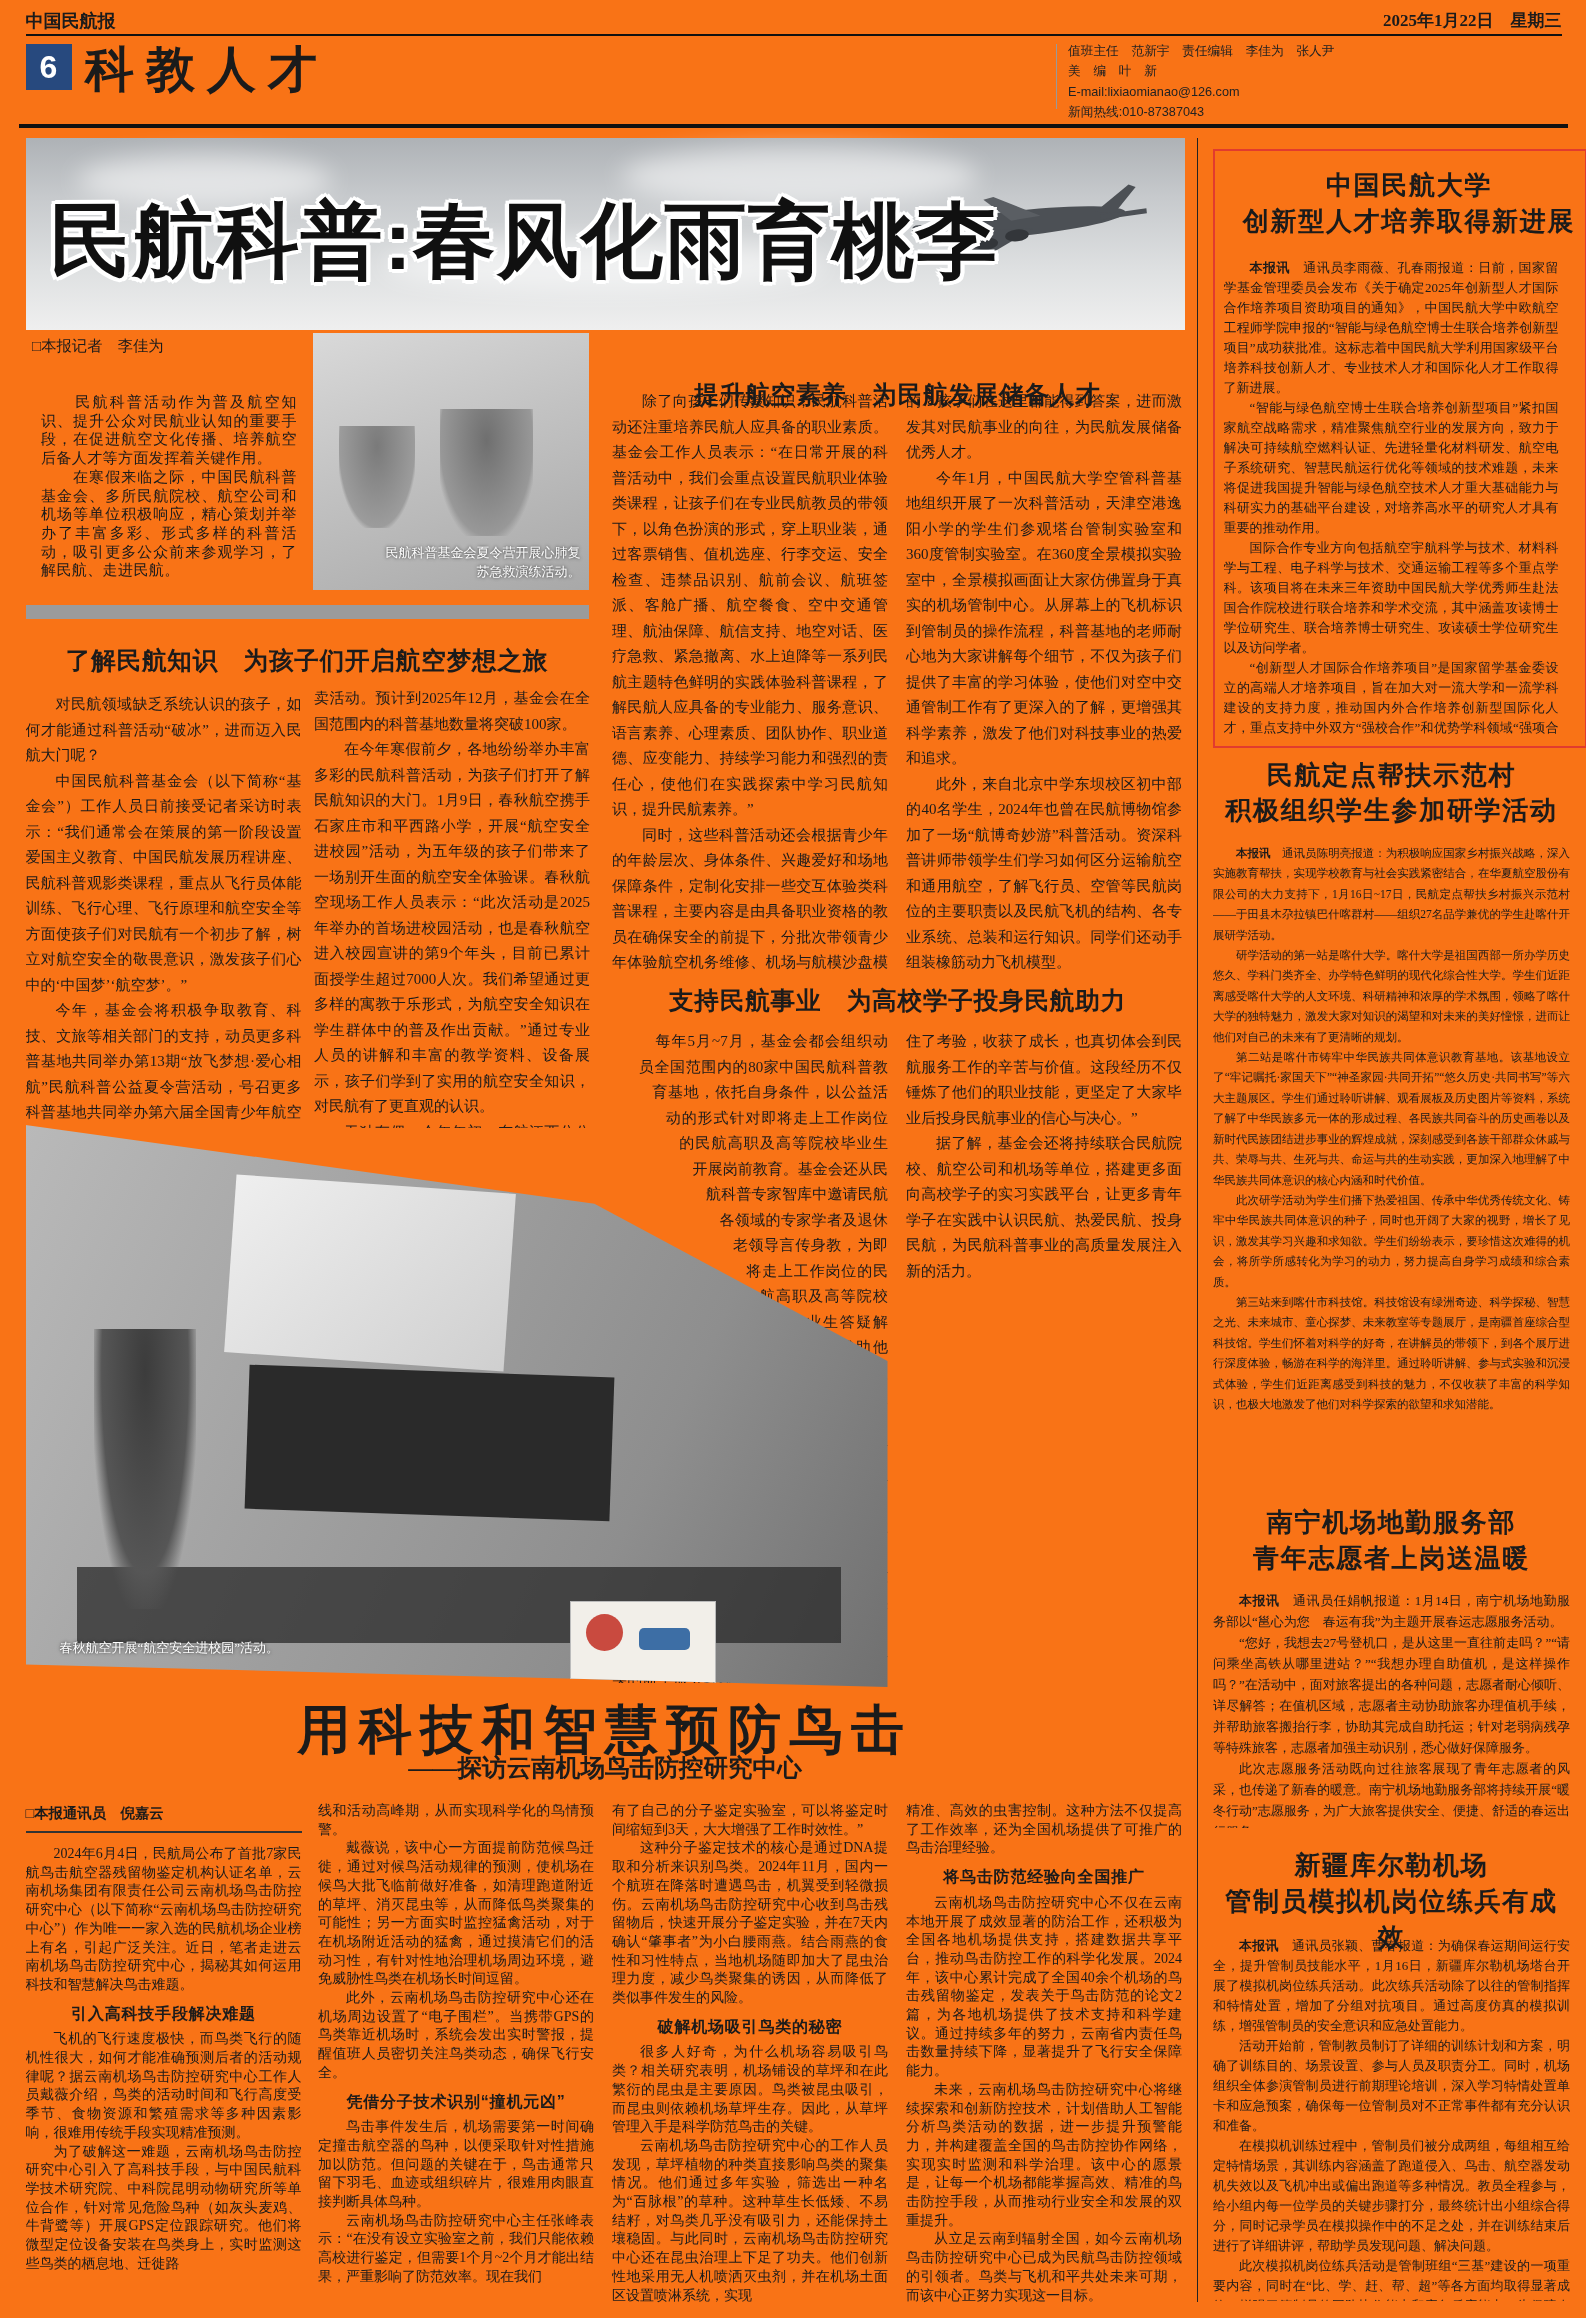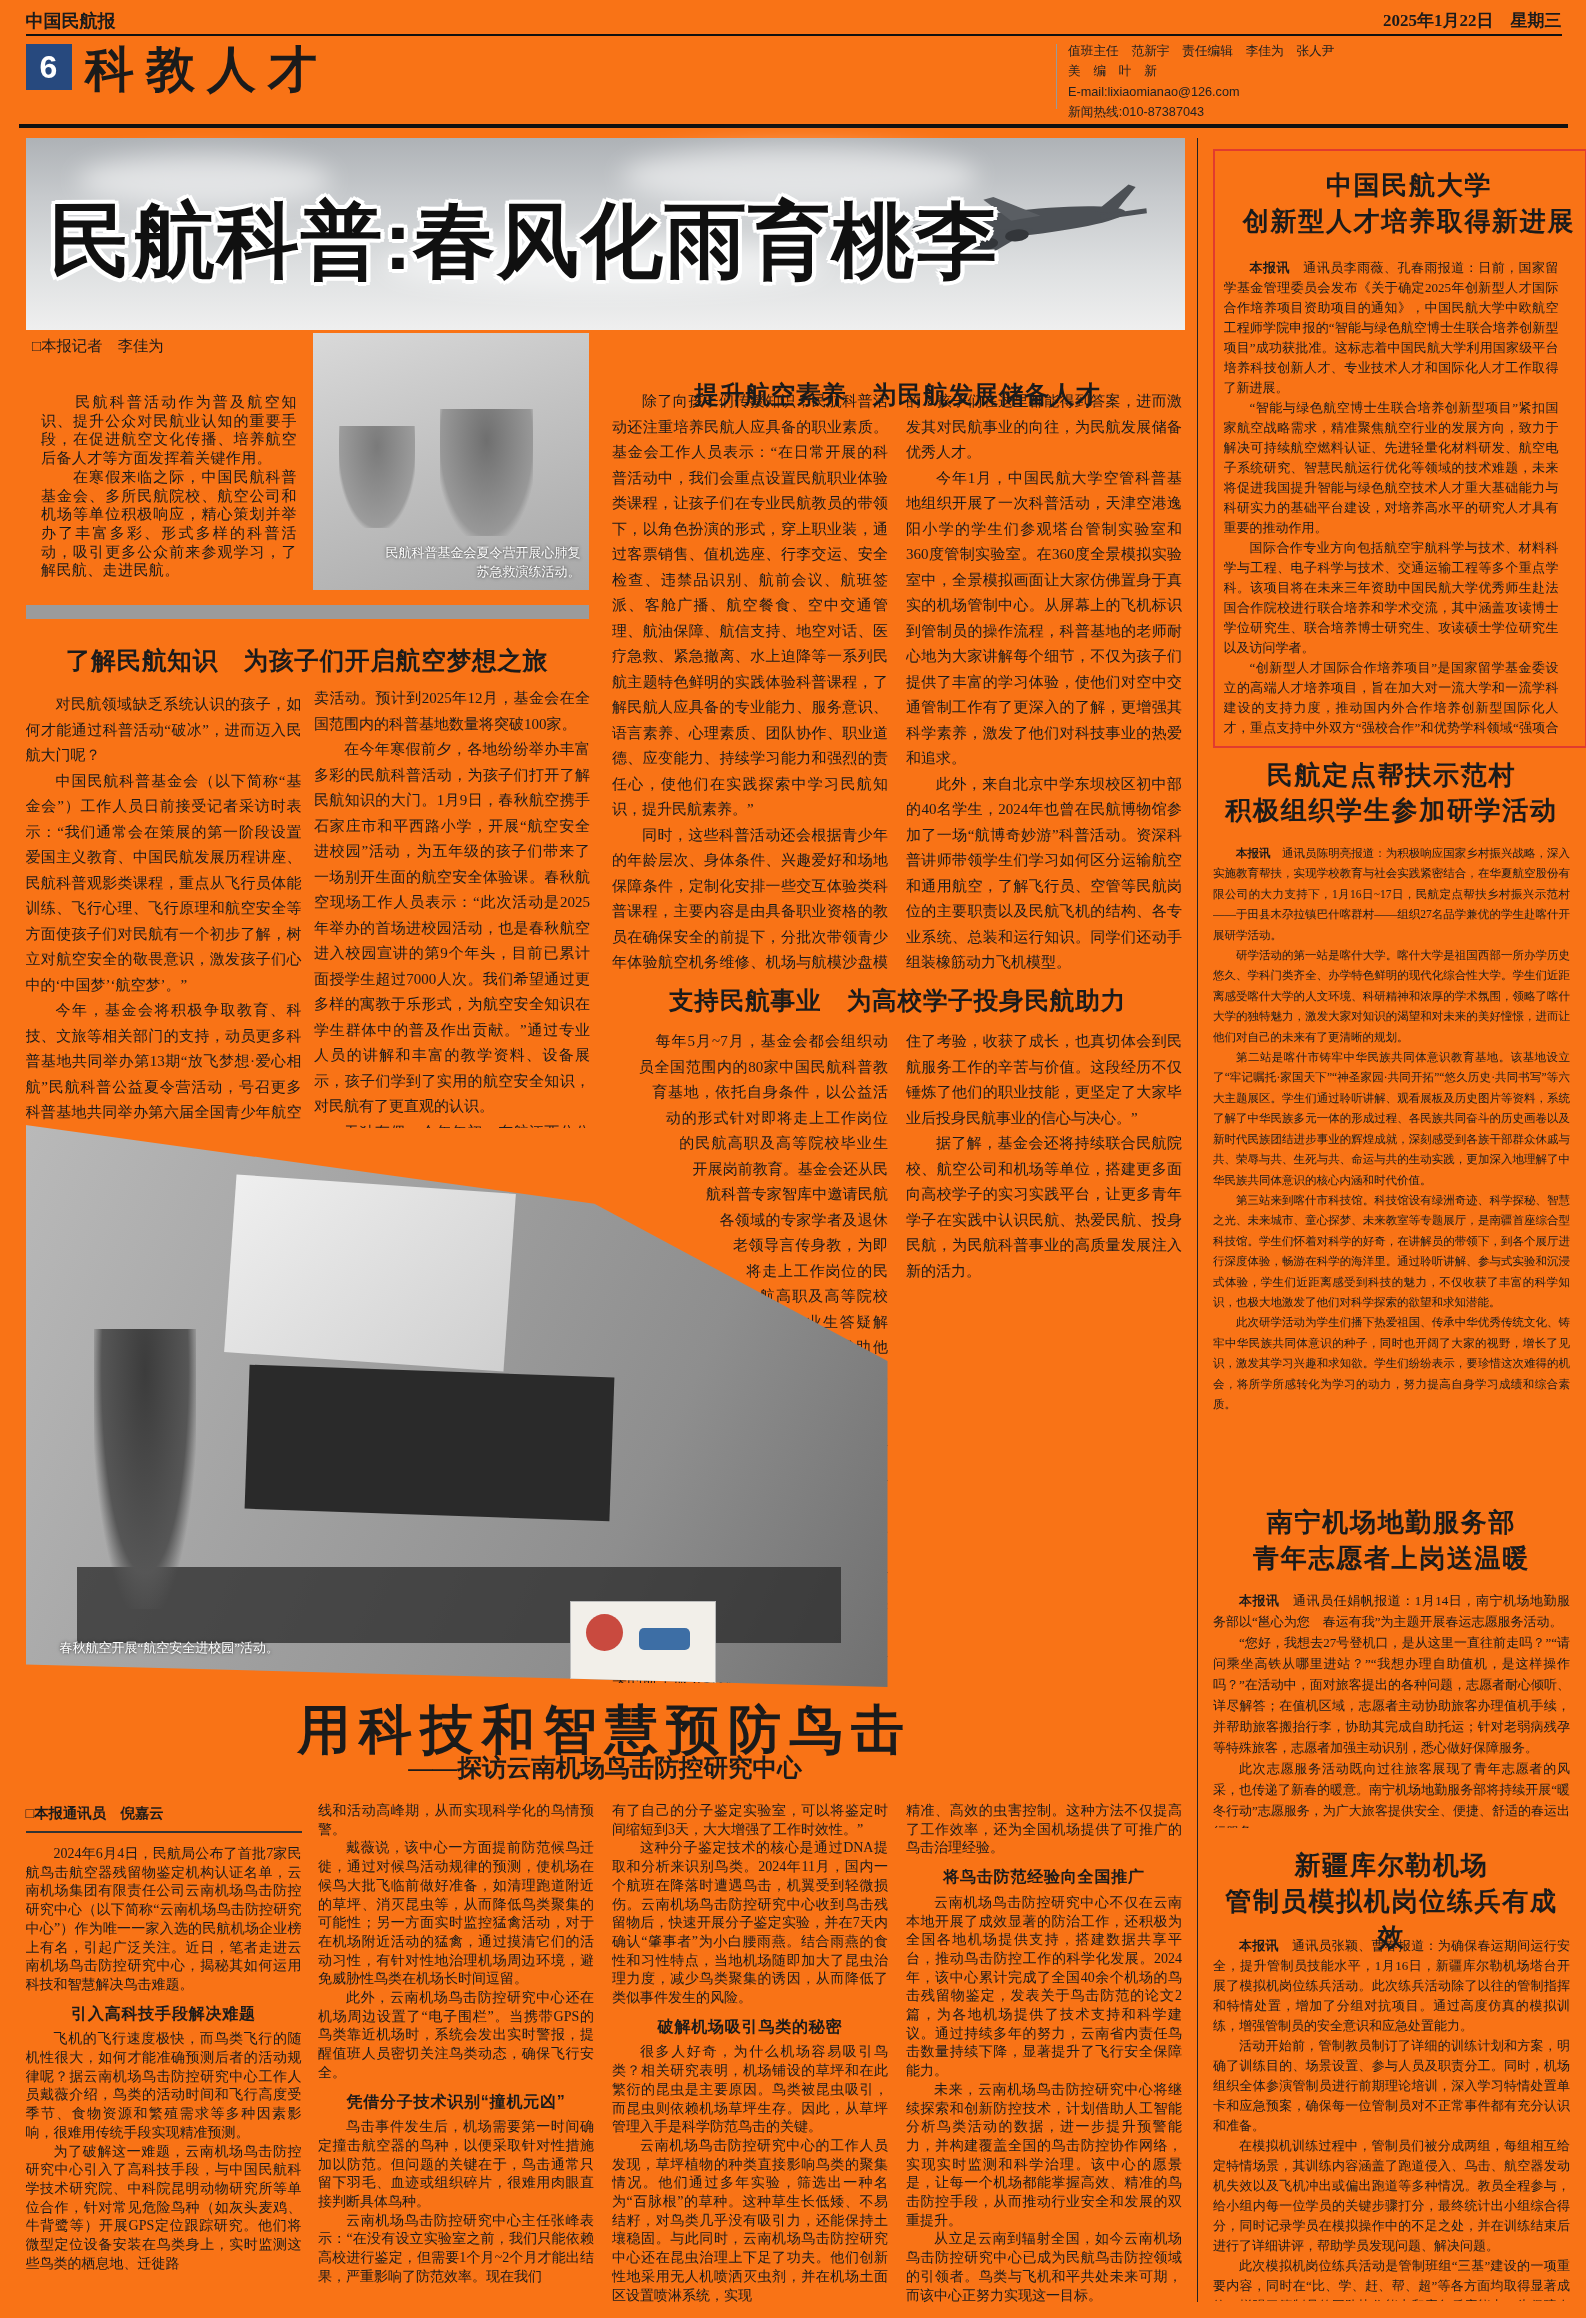--- a/index.html
+++ b/index.html
@@ -203,22 +203,22 @@
         <p>“创新型人才国际合作培养项目”是国家留学基金委设立的高端人才培养项目，旨在加大对一流大学和一流学科建设的支持力度，推动国内外合作培养创新型国际化人才，重点支持中外双方“强校合作”和优势学科领域“强项合作”。中国民航大学致力于以国际科技合作为基础，与海外合作院校建立人才交流机制，开展针对性强、形式多样的国际合作，培养具有国际视野和创新能力的民航专业人才。</p>
       </div>
   </div>
 
   <div class="abs sb-title" style="left:1213px;top:758px;width:357px;">民航定点帮扶示范村</div>
   <div class="abs sb-title" style="left:1213px;top:793px;width:357px;">积极组织学生参加研学活动</div>
   <div class="sb-body a2-body" style="left:1213px;top:843px;width:357px;height:654px;">
       <p><b>本报讯　</b>通讯员陈明亮报道：为积极响应国家乡村振兴战略，深入实施教育帮扶，实现学校教育与社会实践紧密结合，在华夏航空股份有限公司的大力支持下，1月16日~17日，民航定点帮扶乡村振兴示范村——于田县木尕拉镇巴什喀群村——组织27名品学兼优的学生赴喀什开展研学活动。</p>
       <p>研学活动的第一站是喀什大学。喀什大学是祖国西部一所办学历史悠久、学科门类齐全、办学特色鲜明的现代化综合性大学。学生们近距离感受喀什大学的人文环境、科研精神和浓厚的学术氛围，领略了喀什大学的独特魅力，激发大家对知识的渴望和对未来的美好憧憬，进而让他们对自己的未来有了更清晰的规划。</p>
       <p>第二站是喀什市铸牢中华民族共同体意识教育基地。该基地设立了“牢记嘱托·家国天下”“神圣家园·共同开拓”“悠久历史·共同书写”等六大主题展区。学生们通过聆听讲解、观看展板及历史图片等资料，系统了解了中华民族多元一体的形成过程、各民族共同奋斗的历史画卷以及新时代民族团结进步事业的辉煌成就，深刻感受到各族干部群众休戚与共、荣辱与共、生死与共、命运与共的生动实践，更加深入地理解了中华民族共同体意识的核心内涵和时代价值。</p>
+      <p>此次研学活动为学生们播下热爱祖国、传承中华优秀传统文化、铸牢中华民族共同体意识的种子，同时也开阔了大家的视野，增长了见识，激发其学习兴趣和求知欲。学生们纷纷表示，要珍惜这次难得的机会，将所学所感转化为学习的动力，努力提高自身学习成绩和综合素质。</p>
       <p>第三站来到喀什市科技馆。科技馆设有绿洲奇迹、科学探秘、智慧之光、未来城市、童心探梦、未来教室等专题展厅，是南疆首座综合型科技馆。学生们怀着对科学的好奇，在讲解员的带领下，到各个展厅进行深度体验，畅游在科学的海洋里。通过聆听讲解、参与式实验和沉浸式体验，学生们近距离感受到科技的魅力，不仅收获了丰富的科学知识，也极大地激发了他们对科学探索的欲望和求知潜能。</p>
-      <p>此次研学活动为学生们播下热爱祖国、传承中华优秀传统文化、铸牢中华民族共同体意识的种子，同时也开阔了大家的视野，增长了见识，激发其学习兴趣和求知欲。学生们纷纷表示，要珍惜这次难得的机会，将所学所感转化为学习的动力，努力提高自身学习成绩和综合素质。</p>
     </div>
 
   <div class="abs sb-title" style="left:1213px;top:1505px;width:357px;">南宁机场地勤服务部</div>
   <div class="abs sb-title" style="left:1213px;top:1541px;width:357px;">青年志愿者上岗送温暖</div>
   <div class="sb-body a3-body" style="left:1213px;top:1590px;width:357px;height:238px;">
       <p><b>本报讯　</b>通讯员任娟帆报道：1月14日，南宁机场地勤服务部以“邕心为您　春运有我”为主题开展春运志愿服务活动。</p>
       <p>“您好，我想去27号登机口，是从这里一直往前走吗？”“请问乘坐高铁从哪里进站？”“我想办理自助值机，是这样操作吗？”在活动中，面对旅客提出的各种问题，志愿者耐心倾听、详尽解答；在值机区域，志愿者主动协助旅客办理值机手续，并帮助旅客搬抬行李，协助其完成自助托运；针对老弱病残孕等特殊旅客，志愿者加强主动识别，悉心做好保障服务。</p>
       <p>此次志愿服务活动既向过往旅客展现了青年志愿者的风采，也传递了新春的暖意。南宁机场地勤服务部将持续开展“暖冬行动”志愿服务，为广大旅客提供安全、便捷、舒适的春运出行服务。</p>
     </div>
 

